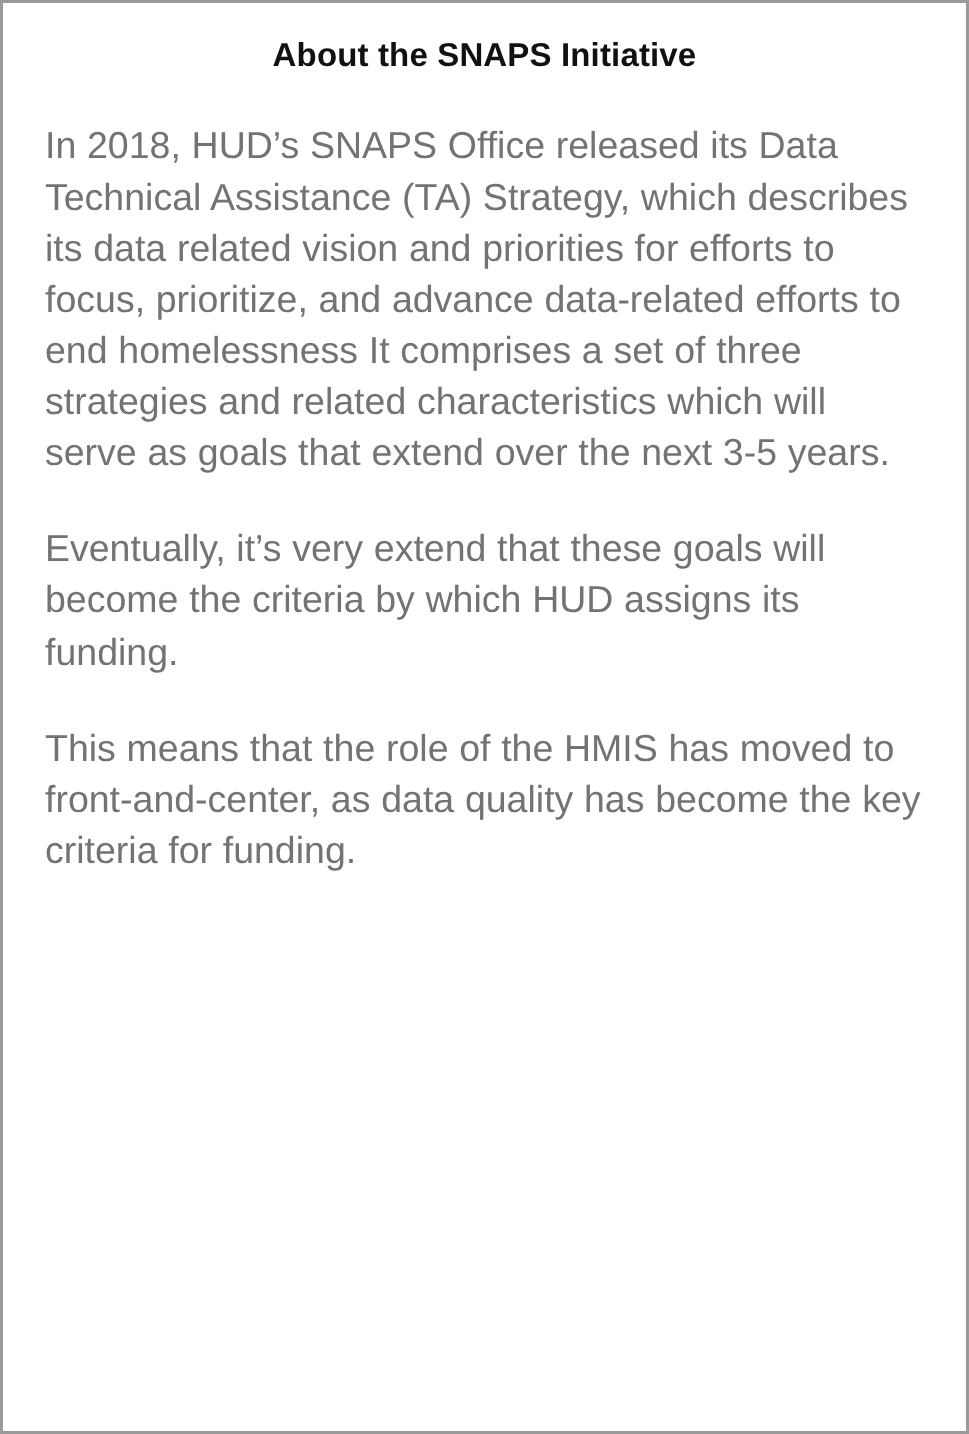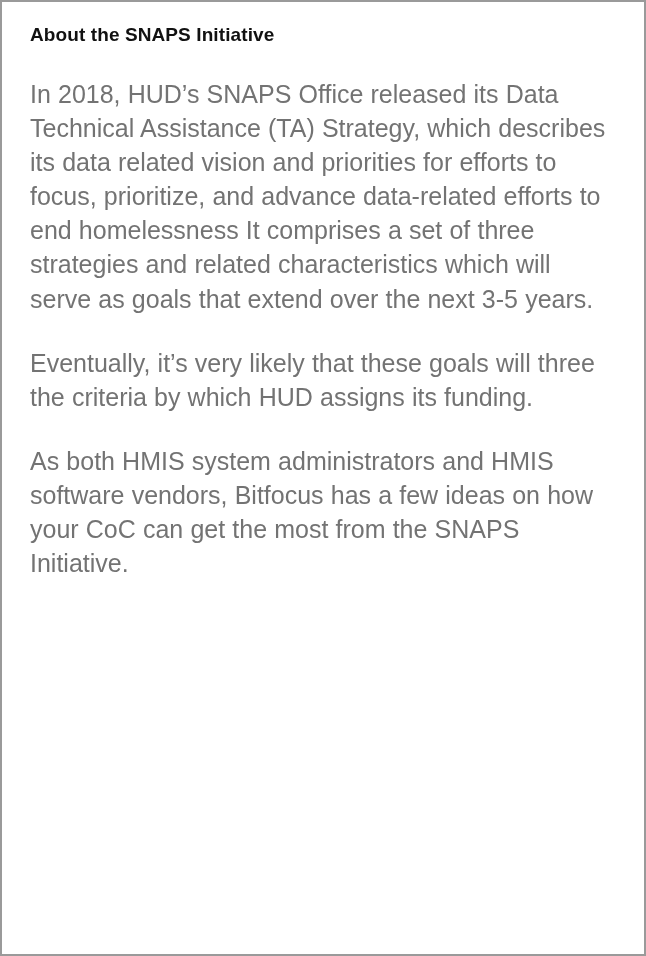--- a/index.html
+++ b/index.html
@@ -17,22 +17,22 @@
     background: #ffffff;
     border: 2px solid #9a9a9a;
     position: relative;
     overflow: hidden;
   }
   .inner {
     box-sizing: border-box;
     padding: 22px 28px 0 28px;
   }
   .doc-title {
-    text-align: left;
-    font-size: 19px;
+    text-align: center;
+    font-size: 22px;
     font-weight: bold;
     color: #111111;
     letter-spacing: 0.1px;
     margin: 0 0 30px 0;
     line-height: 1.2;
   }
   .para {
     font-size: 25px;
     line-height: 1.365;
     color: #737373;
@@ -44,16 +44,16 @@
     margin-bottom: 0;
   }
 </style>
 </head>
 <body>
 
 <div id="page">
   <div class="inner">
     <h1 class="doc-title">About the SNAPS Initiative</h1>
     <p class="para">In 2018, HUD’s SNAPS Office released its Data Technical Assistance (TA) Strategy, which describes its data related vision and priorities for efforts to focus, prioritize, and advance data-related efforts to end homelessness It comprises a set of three strategies and related characteristics which will serve as goals that extend over the next 3-5 years.</p>
-    <p class="para">Eventually, it’s very likely that these goals will three the criteria by which HUD assigns its funding.</p>
-    <p class="para">As both HMIS system administrators and HMIS software vendors, Bitfocus has a few ideas on how your CoC can get the most from the SNAPS Initiative.</p>
+    <p class="para">Eventually, it’s very extend that these goals will become the criteria by which HUD assigns its funding.</p>
+    <p class="para">This means that the role of the HMIS has moved to front-and-center, as data quality has become the key criteria for funding.</p>
   </div>
 </div>
 
 </body></html>

